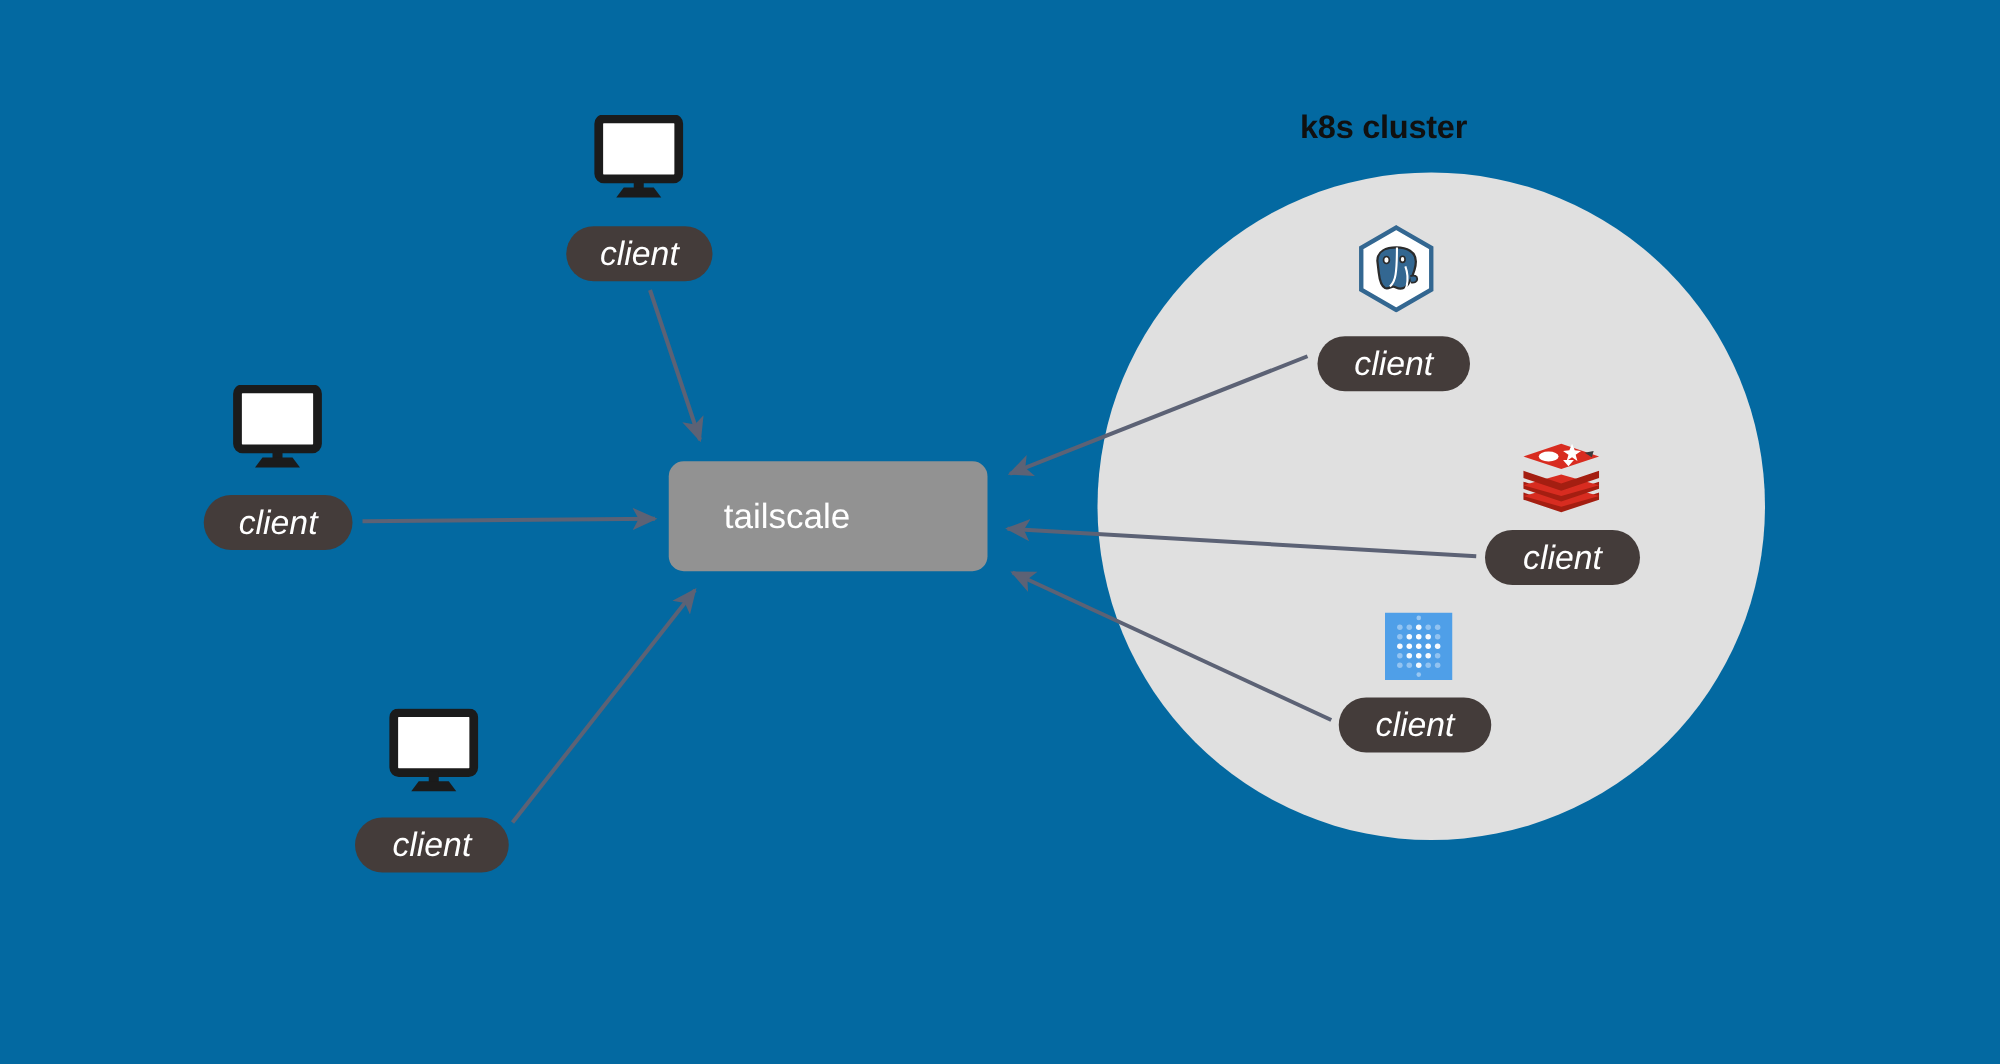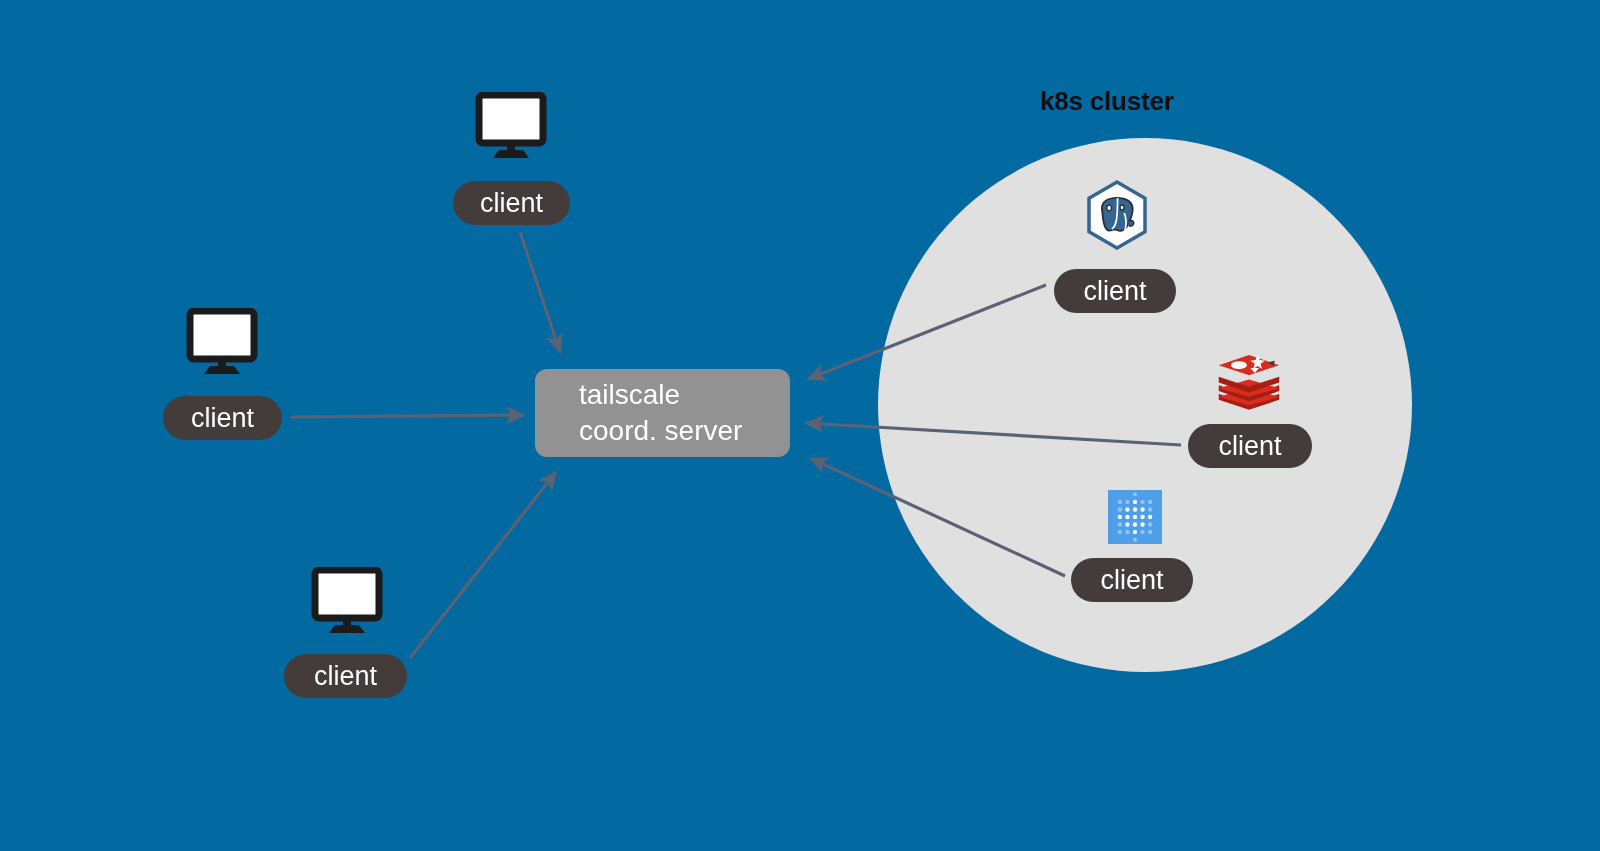--- a/index.html
+++ b/index.html
@@ -49,20 +49,21 @@
     border-radius: 999px;
     display: flex;
     align-items: center;
     justify-content: center;
     font-size: 27px;
     line-height: 1;
     padding: 0 22px;
     height: 44px;
     box-sizing: border-box;
     white-space: nowrap;
+    font-style: italic;
   }
 
   
   .server-box {
     position: absolute;
     background: #929292;
     color: #ffffff;
     border-radius: 12px;
     display: flex;
     flex-direction: column;
@@ -124,21 +125,20 @@
       <div class="monitor" style="left: 311px; top: 567px;"><svg width="72" height="68" viewBox="0 0 72 68">
           <rect x="4" y="3" width="64" height="48" rx="4" ry="4" fill="#ffffff" stroke="#1b1b1b" stroke-width="7"></rect>
           <rect x="32" y="50" width="8" height="10" fill="#1b1b1b"></rect>
           <path d="M18 66 L24 58 L48 58 L54 66 Z" fill="#1b1b1b"></path>
         </svg></div>
       <div class="pill" style="left: 284px; top: 654px; width: 123px; background: rgb(68, 60, 58); color: rgb(255, 255, 255);">client</div>
     </div>
 
   <div class="server-box" id="server-box" style="left: 535px; top: 369px; width: 255px; height: 88px; background: rgb(146, 146, 146); color: rgb(255, 255, 255);">
     <span>tailscale</span>
-    <span>coord. server</span>
   </div>
 
   <div id="cluster-services">
       <div class="logo" style="left: 1082px; top: 180px;"><svg width="70" height="70" viewBox="0 0 100 100">
           <polygon points="50,3 90,26 90,74 50,97 10,74 10,26" fill="#ffffff" stroke="#336791" stroke-width="5"></polygon>
           <g transform="translate(50,52) scale(0.80)">
             <path d="M-27,-14 C-27,-28 -14,-33 0,-33 C15,-33 28,-27 28,-13 C28,-2 23,8 20,14 C17,21 12,26 6,26 C1,26 -1,23 -4,23 C-8,23 -11,27 -16,25 C-22,22 -24,12 -25,3 Z" fill="#336791" stroke="#2b2b2b" stroke-width="3.2" stroke-linejoin="round"></path>
             <path d="M1,-33 C1,-20 1,-6 -1,6 C-2,13 -5,19 -9,23" fill="none" stroke="#ffffff" stroke-width="3"></path>
             <path d="M13,-6 C16,2 17,12 15,22 C14,27 10,31 5,30" fill="none" stroke="#ffffff" stroke-width="3"></path>
             <ellipse cx="-14" cy="-15" rx="4.2" ry="5" fill="#ffffff" stroke="#2b2b2b" stroke-width="2.4"></ellipse>

